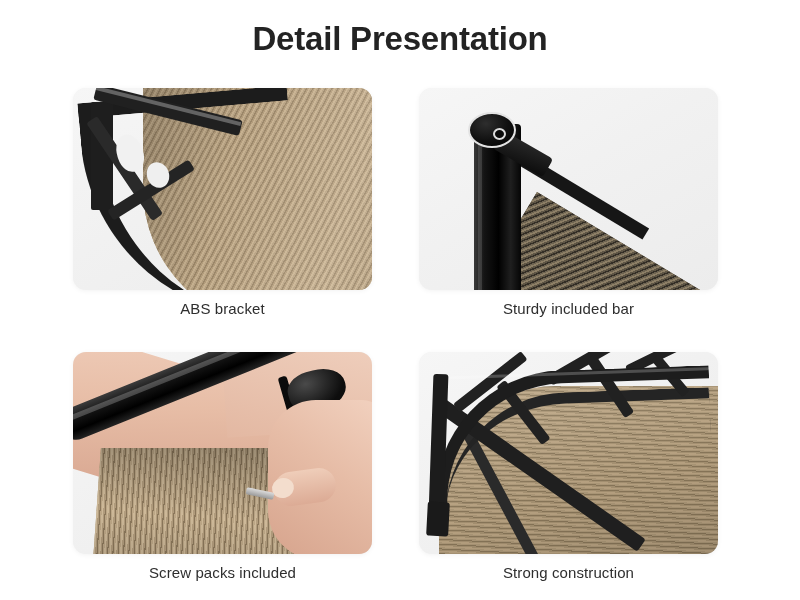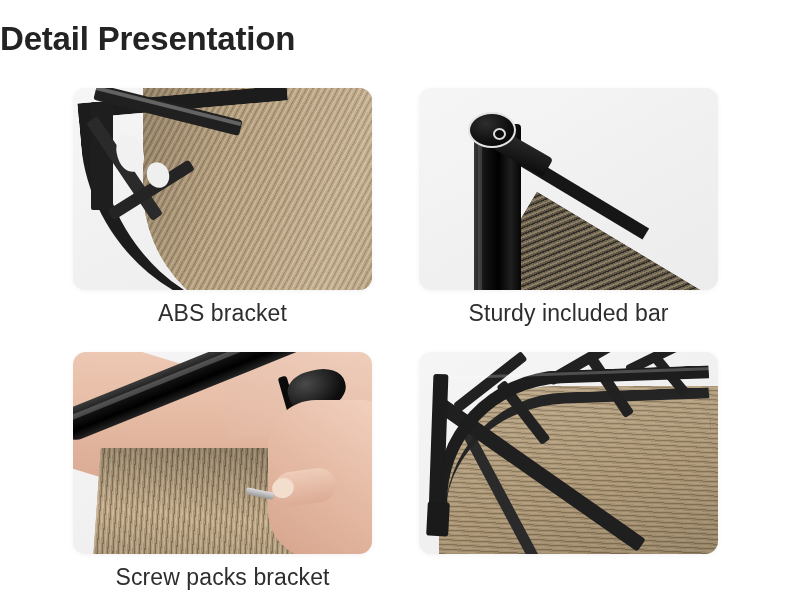--- a/index.html
+++ b/index.html
@@ -23,20 +23,21 @@
     height: 600px;
     background: #ffffff;
   }
 
   
   .page-title {
     position: absolute;
     top: 18px;
     left: 0;
     width: 800px;
+    text-align: center;
     font-size: 33px;
     font-weight: bold;
     letter-spacing: -0.2px;
     color: #232323;
     line-height: 1.25;
   }
 
   
   .grid {
     position: absolute;
@@ -65,21 +66,21 @@
     background: #f2f2f2;
     box-shadow: 0 1px 5px rgba(0,0,0,0.055);
   }
 
   .caption {
     position: absolute;
     top: 212px;
     left: 0;
     width: 299px;
     text-align: center;
-    font-size: 23px;
+    font-size: 15px;
     font-weight: normal;
     color: #2e2e2e;
     letter-spacing: 0.1px;
   }
 
   
   .stage {
     position: absolute;
     inset: 0;
     background: linear-gradient(150deg, #f6f6f6 0%, #f1f1f1 45%, #ececec 100%);
@@ -505,21 +506,21 @@
         <div class="p3-post"></div>
         <div class="p3-bar"></div>
         <div class="p3-bar-hl"></div>
         <div class="p3-ring"></div>
         <div class="p3-endknob"></div>
         <div class="p3-hand"></div>
         <div class="p3-finger1"></div>
         <div class="p3-nail"></div>
         <div class="p3-screw"></div>
       </div>
-      <div class="caption">Screw packs bracket</div>
+      <div class="caption">Screw packs included</div>
     </div>
 
     <div class="cell">
       <div class="photo">
         <div class="stage"></div>
         <div class="p4-canopy ribs-horiz">
           <div class="p4-shade"></div>
         </div>
         <div class="p4-strut"></div>
         <div class="p4-rail2"></div>
@@ -528,16 +529,17 @@
         <div class="web w2"></div>
         <div class="web w3"></div>
         <div class="web w4"></div>
         <div class="web w5"></div>
         <div class="web w6"></div>
         <div class="p4-rail"></div>
         <div class="p4-gloss"></div>
         <div class="p4-vert"></div>
         <div class="p4-foot"></div>
       </div>
+      <div class="caption">Strong construction</div>
     </div>
 
   </div>
 </div>
 
 </body></html>

